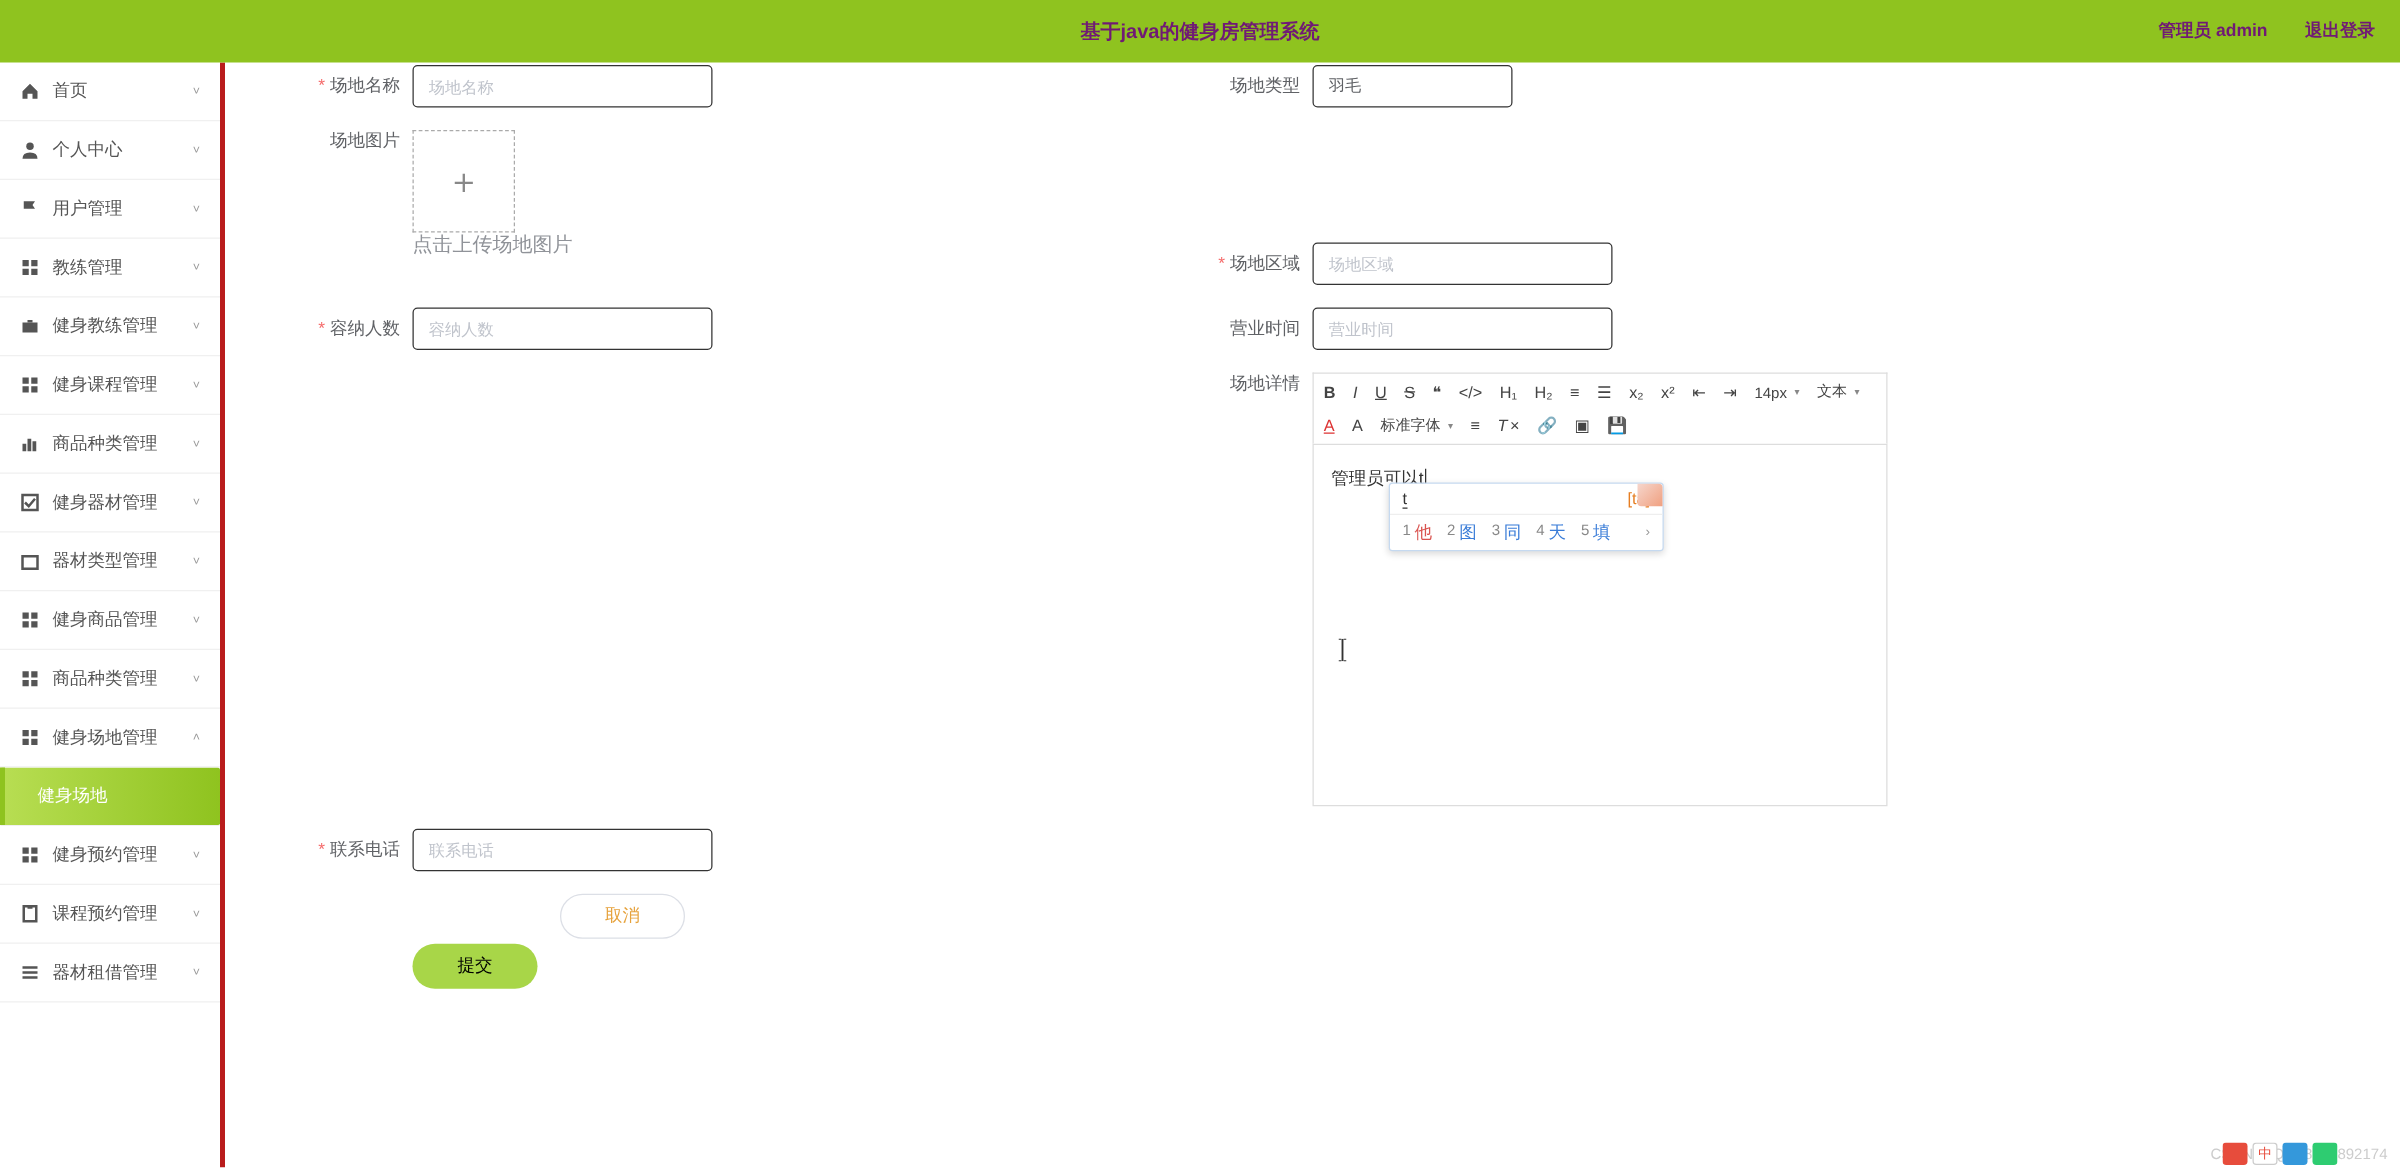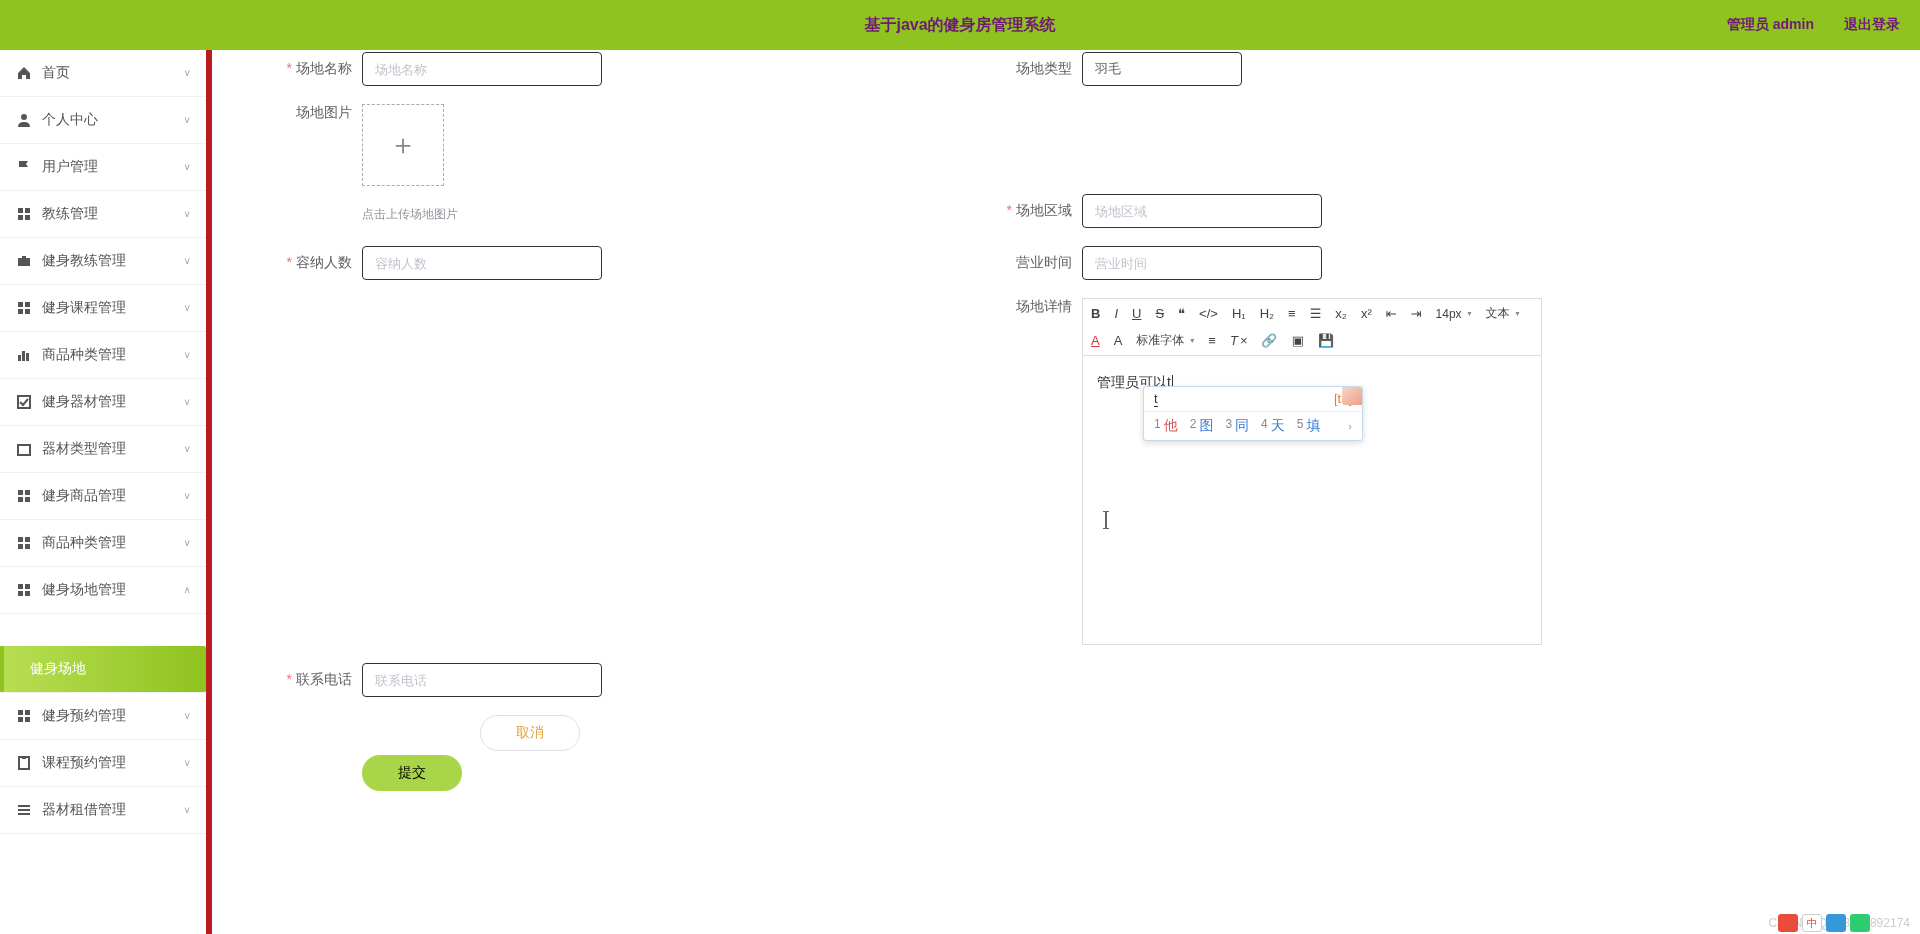--- a/index.html
+++ b/index.html
@@ -4,40 +4,40 @@
   <style>
     * { margin: 0; padding: 0; box-sizing: border-box; }
     body { font-family: "Microsoft YaHei", Arial, sans-serif; font-size: 14px; color: #333; background: #fff; }
     
     .header { background: #8fc31f; height: 50px; display: flex; align-items: center; justify-content: space-between; color: #701a75; padding: 0 20px; position: relative; }
     .header-title { position: absolute; left: 50%; transform: translateX(-50%); font-weight: bold; font-size: 16px; }
     .header-right { display: flex; gap: 30px; margin-left: auto; align-items: center; }
     .header-right span { cursor: pointer; font-size: 14px; font-weight: bold; }
     
     .container { display: flex; height: calc(100vh - 50px); }
-    .sidebar { width: 212px; border-right: 6px solid #b91c1c; overflow-y: auto; background: #fff; }
+    .sidebar { width: 180px; border-right: 4px solid #b91c1c; overflow-y: auto; background: #fff; }
     .menu-item { display: flex; align-items: center; padding: 14px 16px; cursor: pointer; border-bottom: 1px solid #f0f0f0; position: relative; color: #555; }
     .menu-item .icon { width: 16px; height: 16px; margin-right: 10px; display: inline-block; }
     .menu-item .label { flex: 1; }
     .menu-item .arrow { font-size: 10px; color: #999; }
-    .menu-item.active { background: linear-gradient(90deg, #b8de53, #8fc31f); color: #fff; border-radius: 2px; padding-left: 30px; margin-top: 32px; }
+    .menu-item.active { background: linear-gradient(90deg, #b8de53, #8fc31f); color: #fff; border-radius: 2px; padding-left: 30px; }
     .menu-item.active::before { content: ""; position: absolute; left: 0; top: 0; bottom: 0; width: 4px; background: #8fc31f; }
     
     .main { flex: 1; padding: 12px 40px 40px 40px; overflow-y: auto; position: relative; }
     .form-row { display: flex; gap: 120px; margin-bottom: 18px; align-items: flex-start; }
     .form-group { display: flex; align-items: center; }
     .form-group.top-align { align-items: flex-start; }
     .form-label { width: 100px; text-align: right; margin-right: 10px; font-size: 14px; color: #606266; }
     .required { color: #f56c6c; margin-right: 4px; }
     .form-input { width: 240px; height: 34px; border: 1px solid #333; border-radius: 4px; padding: 0 12px; font-size: 13px; color: #606266; outline: none; }
     .form-input::placeholder { color: #c0c4cc; }
     
     .upload-box { width: 82px; height: 82px; border: 1px dashed #aaa; display: flex; align-items: center; justify-content: center; cursor: pointer; background: #fff; }
     .upload-plus { font-size: 28px; color: #888; font-weight: 300; }
-    .upload-hint { font-size: 12px; color: #909399; margin-top: 20px; }
+    .upload-hint { font-size: 16px; color: #909399; margin-top: 0; }
     
     .editor-wrap { width: 460px; }
     .editor-toolbar { border: 1px solid #ddd; border-bottom: none; padding: 6px 8px; display: flex; flex-wrap: wrap; gap: 10px 14px; align-items: center; background: #fff; }
     .tb-btn { cursor: pointer; font-size: 13px; color: #444; display: inline-flex; align-items: center; gap: 2px; }
     .tb-sel { display: inline-flex; align-items: center; gap: 6px; font-size: 12px; color: #444; }
     .tb-caret { font-size: 8px; color: #888; }
     .editor-body { border: 1px solid #ddd; min-height: 290px; padding: 18px 14px; font-size: 14px; position: relative; background: #fff; }
     .editor-text { color: #333; }
     .cursor { display: inline-block; width: 1px; height: 16px; background: #333; vertical-align: middle; margin-left: 1px; }
     

